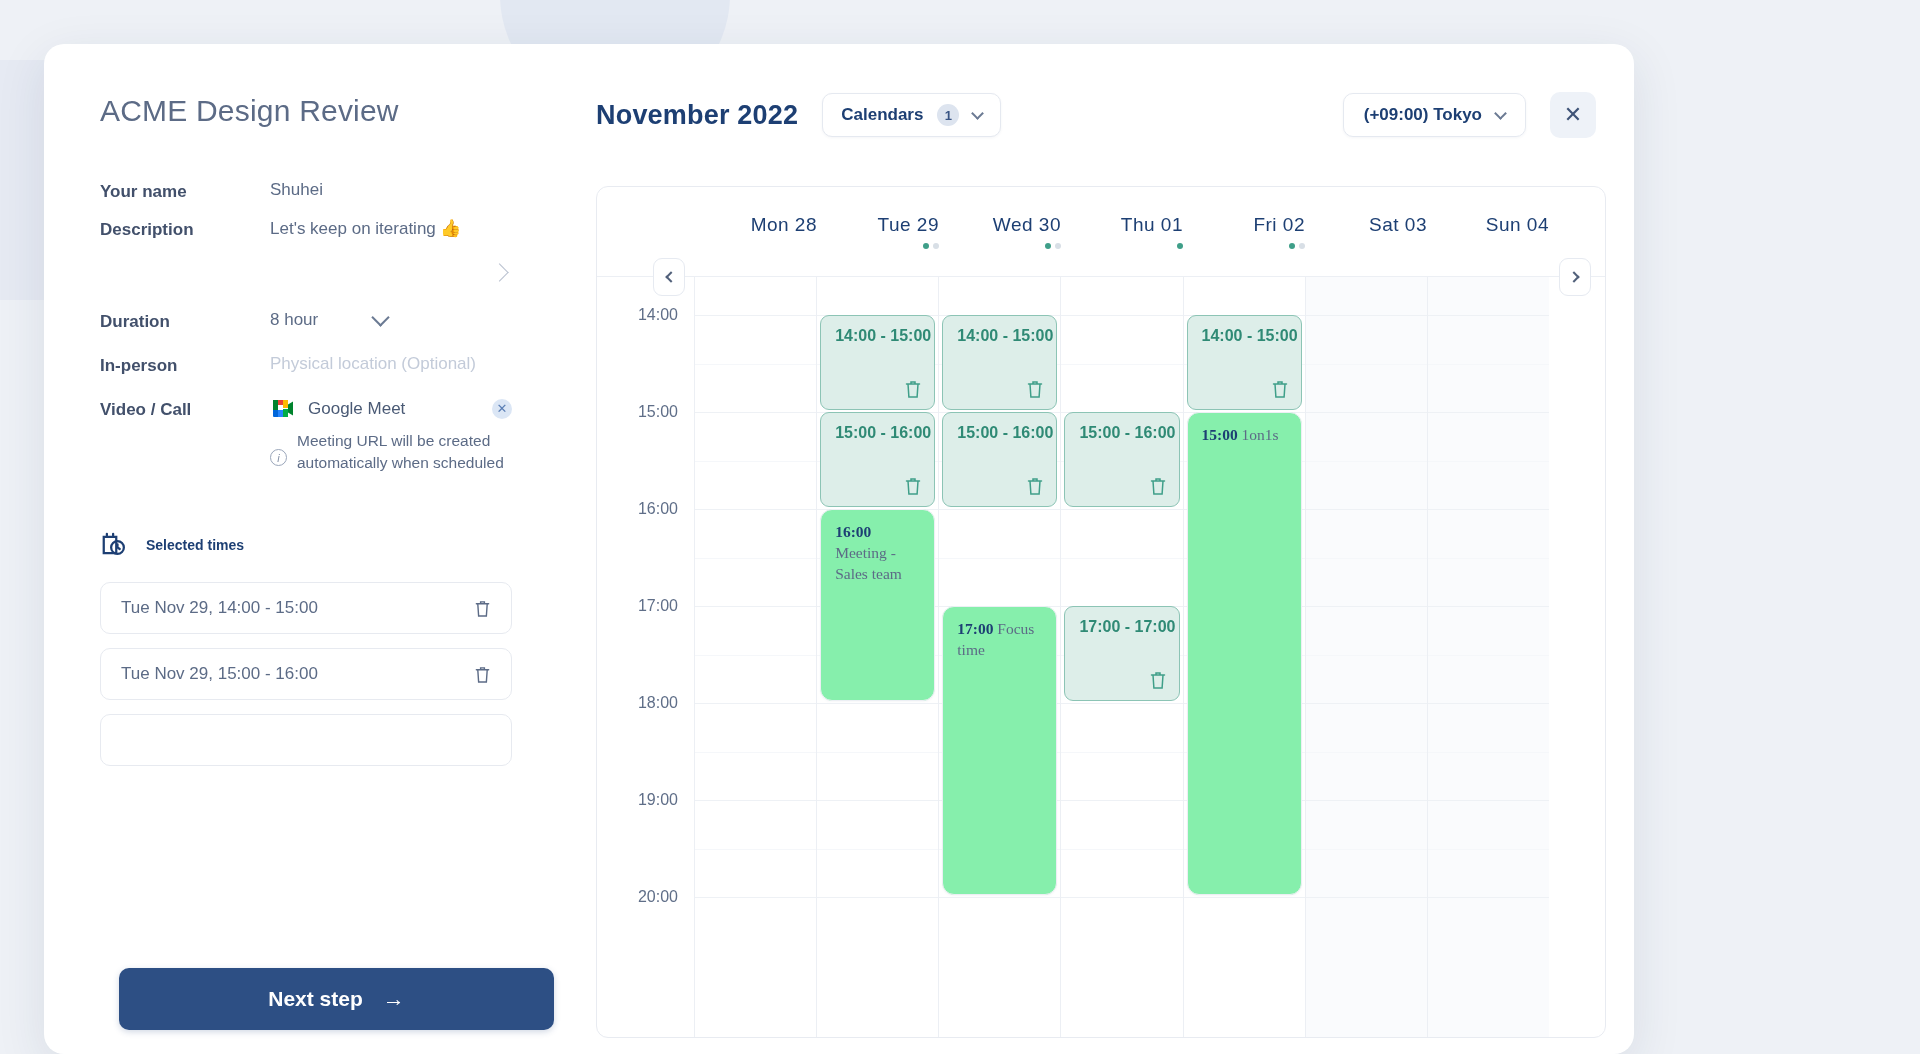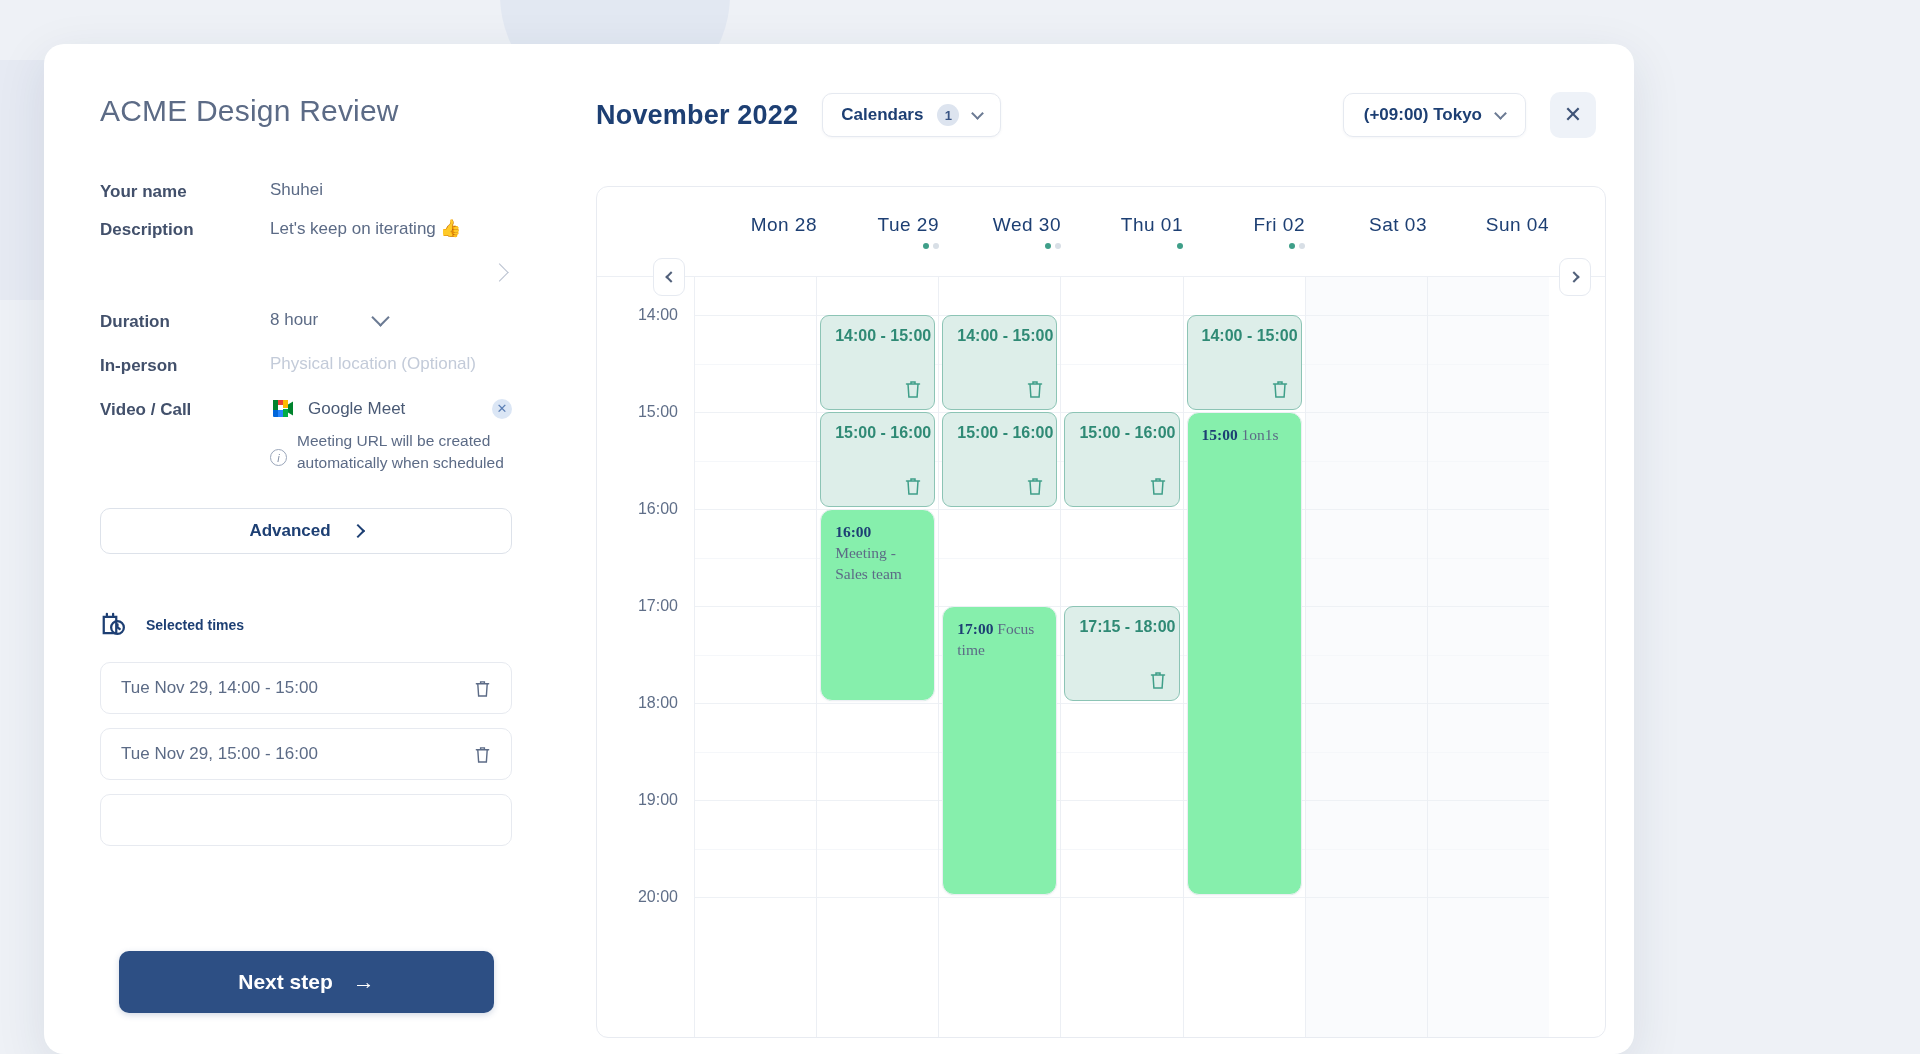--- a/index.html
+++ b/index.html
@@ -167,22 +167,22 @@
     border-radius: 10px;
     display: flex; align-items: center;
     padding: 0 20px;
     margin-bottom: 14px;
     background: #fff;
   }
   .time-item .txt { font-size: 17px; color: #5c6b86; flex: 1; }
   .trash-sm { width: 17px; height: 19px; flex: 0 0 17px; cursor: pointer; }
   .next-btn {
     position: absolute;
-    left: 75px; bottom: 41px;
-    width: 375px; height: 62px;
+    left: 75px; bottom: 24px;
+    width: 435px; height: 62px;
     background: #2d4f84;
     border-radius: 10px;
     display: flex; align-items: center; justify-content: center;
     gap: 20px;
     cursor: pointer;
     box-shadow: 0 2px 6px rgba(45,79,132,.22);
   }
   .next-btn .lbl { font-size: 21px; font-weight: bold; color: #fff; }
   .arrow-rt { color: #fff; font-size: 22px; line-height: 1; }
 
@@ -428,24 +428,20 @@
           </span>
         </div>
       </div>
 
       <div class="hint-row">
         <span class="info-ic">i</span>
         <span class="hint-text">Meeting URL will be created automatically when scheduled</span>
       </div>
     </div>
 
-    <div class="advanced-btn">
-      <span class="lbl">Advanced</span>
-      <span class="chev-rt"></span>
-    </div>
 
     <div class="sel-head">
       <svg width="30" height="30" viewBox="0 0 24 24" fill="none" stroke="#1d3f73" stroke-width="1.8" stroke-linecap="round">
         <path d="M3 5.5h10v13H3z"></path>
         <path d="M5.5 3v2.6M10.5 3v2.6" stroke-dasharray="1.4 1.4"></path>
         <circle cx="14" cy="14" r="5.1"></circle>
         <path d="M14 11.4V14l1.8 1.2"></path>
       </svg>
       <span class="ttl">Selected times</span>
     </div>
@@ -649,21 +645,21 @@
                 <div class="hline" style="top: 523px;"></div>
                 <div class="hline half" style="top: 571.5px;"></div>
                 <div class="hline" style="top: 620px;"></div>
                 <div class="evt sel" style="top: 135px; height: 95px;">
                   <div class="etime">15:00 - 16:00</div>
                   <div class="trash-wrap"><svg viewBox="0 0 18 20" fill="none" stroke="#3f9f89" stroke-width="1.5" stroke-linecap="round">
                       <path d="M2.5 5h13M7 5V3h4v2M4 5l.9 13h8.2L14 5"></path>
                     </svg></div>
                 </div>
                 <div class="evt sel" style="top: 329px; height: 95px;">
-                  <div class="etime">17:15 - 18:00</div>
+                  <div class="etime">17:00 - 17:00</div>
                   <div class="trash-wrap"><svg viewBox="0 0 18 20" fill="none" stroke="#3f9f89" stroke-width="1.5" stroke-linecap="round">
                       <path d="M2.5 5h13M7 5V3h4v2M4 5l.9 13h8.2L14 5"></path>
                     </svg></div>
                 </div>
               </div>
               <div class="col">
                 <div class="hline" style="top: 38px;"></div>
                 <div class="hline half" style="top: 86.5px;"></div>
                 <div class="hline" style="top: 135px;"></div>
                 <div class="hline half" style="top: 183.5px;"></div>

